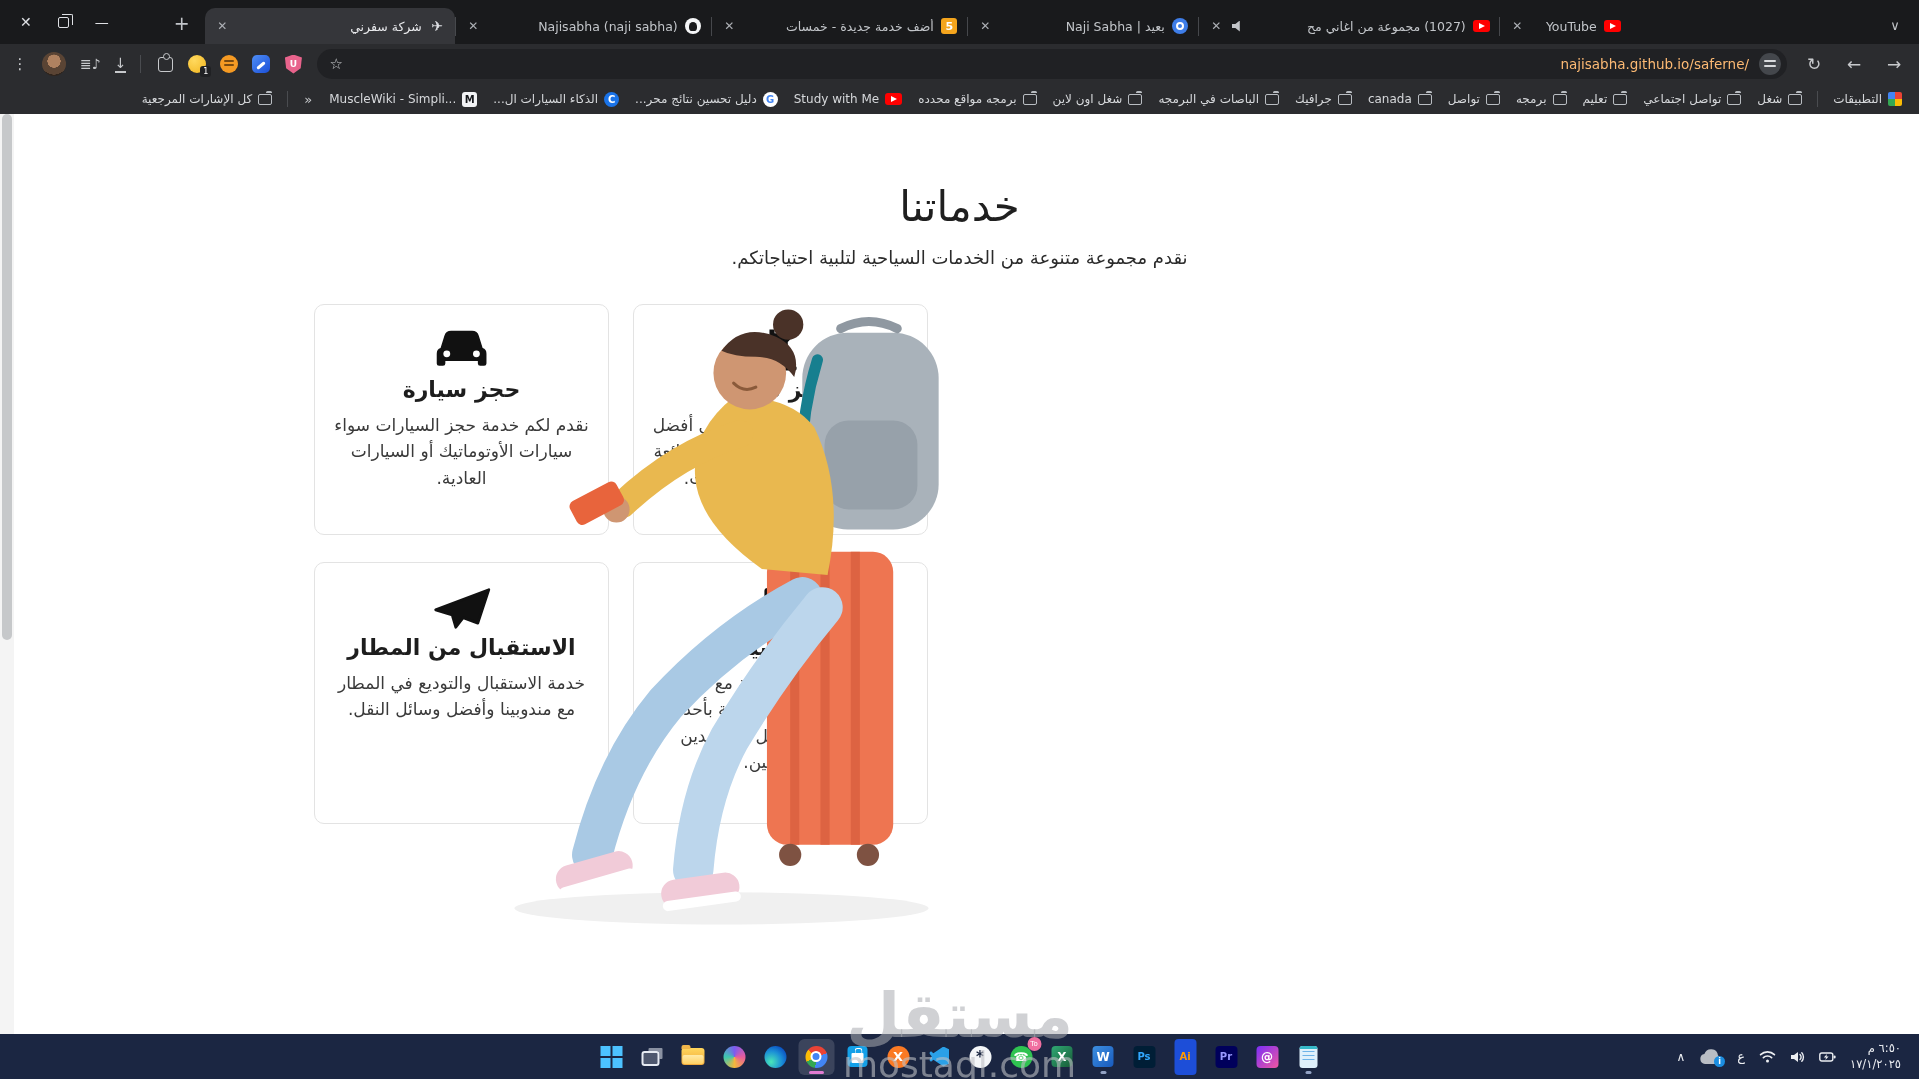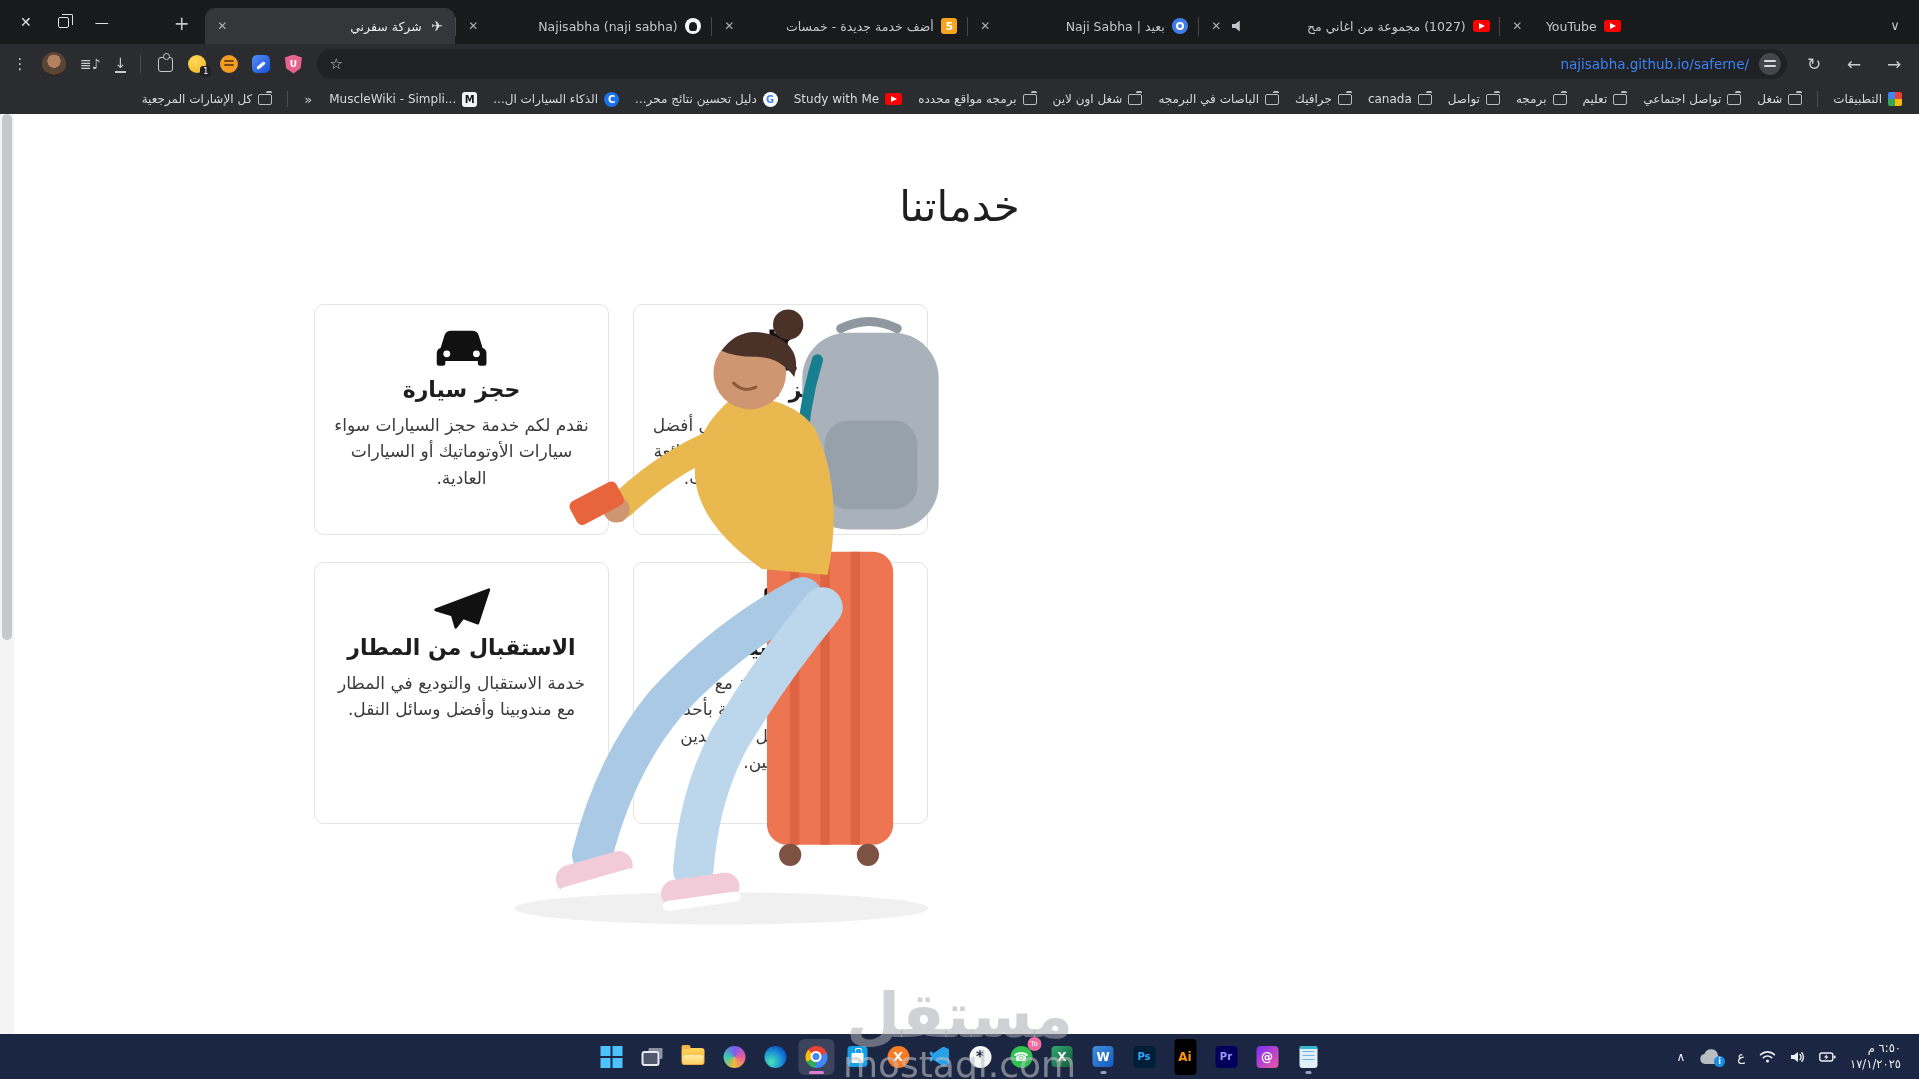--- a/index.html
+++ b/index.html
@@ -74,21 +74,21 @@
      box-shadow:0 4px 0 #7a4a10; border-radius:1px; }
   .e-blue { width:18px; height:18px; border-radius:5px; background:linear-gradient(135deg,#4f8ef5,#1b4fd8); position:relative; }
   .e-blue::before { content:""; position:absolute; left:4px; top:9px; width:10px; height:3px; background:#fff;
      border-radius:2px; transform:rotate(-40deg); }
   .e-shield { width:17px; height:19px; background:#e8638c;
      clip-path:polygon(50% 0,100% 16%,93% 72%,50% 100%,7% 72%,0 16%); color:#fff; font-size:9px; font-weight:bold;
      display:flex; align-items:center; justify-content:center; }
   .omnibox { flex:1; height:30px; background:#202124; border-radius:15px; display:flex; align-items:center;
      padding:0 6px 0 12px; gap:10px; min-width:0; }
   .star { color:#c7c9cc; font-size:15px; }
-  .urltext { margin-left:auto; direction:ltr; color:#3b82f6; font-size:13.5px; white-space:nowrap; }
+  .urltext { margin-left:auto; direction:ltr; color:#fdba74; font-size:13.5px; white-space:nowrap; }
   .sitesettings { width:22px; height:22px; border-radius:50%; background:#44474c; position:relative; flex:0 0 auto; }
   .sitesettings::before { content:""; position:absolute; left:5px; right:5px; top:7px; height:1.8px; background:#d8dadd;
      box-shadow:0 5px 0 #d8dadd; border-radius:1px; }
   .navbtn { color:#c7c9cc; font-size:17px; width:26px; text-align:center; }
 
   
   .bookbar { height:30px; background:#2b2c2f; display:flex; direction:rtl; align-items:center;
      padding:0 10px; gap:2px; font-size:12px; color:#d6d8db; overflow:hidden; }
   .bm { display:flex; align-items:center; gap:6px; padding:3px 7px; border-radius:6px; white-space:nowrap; flex:0 0 auto; }
   .bm-label { unicode-bidi:plaintext; }
@@ -155,21 +155,21 @@
   .tb-vscode { width:20px; height:20px; background:#2aa0e8;
      clip-path:polygon(72% 0,100% 14%,100% 86%,72% 100%,22% 66%,10% 76%,0 68%,14% 50%,0 32%,10% 24%,22% 34%); }
   .tb-chatgpt { width:22px; height:22px; border-radius:50%; background:#f4f6f8; color:#17233e; font-size:15px;
      font-weight:bold; display:flex; align-items:center; justify-content:center; }
   .tb-whatsapp { width:22px; height:22px; border-radius:50%; background:#2fc351; color:#fff; font-size:12px;
      display:flex; align-items:center; justify-content:center; }
   .tb-letter { border-radius:4px; color:#fff; font-weight:bold; display:flex; align-items:center; justify-content:center; }
   .tb-excel { width:21px; height:21px; font-size:12px; background:linear-gradient(135deg,#2fa874,#185c37); }
   .tb-word { width:21px; height:21px; font-size:12px; background:linear-gradient(135deg,#3d8fe0,#185abd); }
   .tb-photoshop { width:22px; height:22px; font-size:10px; background:#001e36; color:#31a8ff; }
-  .tb-illustrator { width:22px; height:36px; font-size:12px; background:#000000; color:#ff9a00; }
+  .tb-illustrator { width:22px; height:36px; font-size:10px; background:#1d4ed8; color:#ff9a00; }
   .tb-premiere { width:22px; height:22px; font-size:10px; background:#00005b; color:#9999ff; }
   .tb-baeedapp { width:22px; height:22px; font-size:12px; background:linear-gradient(135deg,#7b2ff7,#f056a1); }
   .tb-notepad { width:18px; height:22px; background:#dff0fb; border-radius:3px; position:relative; }
   .tb-notepad::before { content:""; position:absolute; left:3px; right:3px; top:5px; height:12px;
      background:repeating-linear-gradient(#6db3e8 0 1.5px, transparent 1.5px 4px); }
   .tb-notepad::after { content:""; position:absolute; left:0; right:0; top:0; height:3px; background:#35b8c8;
      border-radius:3px 3px 0 0; }
   .tray { margin-left:auto; display:flex; align-items:center; gap:14px; color:#eceef2; padding-right:8px; }
   .tray-chevron { font-size:12px; }
   .tray-cloud { position:relative; width:24px; height:16px; }
@@ -350,20 +350,21 @@
     <span class="bm-label">كل الإشارات المرجعية</span>
   </span>
 </div>
 
 <div class="viewport">
   <div class="vp-scrollbar">
     <div class="vp-thumb"></div>
   </div>
 
   <h1 class="svc-title">خدماتنا</h1>
+  <p class="svc-sub">نقدم مجموعة متنوعة من الخدمات السياحية لتلبية احتياجاتكم.</p>
 
   <div class="cards" id="cards">
       <div class="card">
         <div class="card-icon">
           <svg viewBox="0 0 64 60">
             <path d="M17 2 h7 v5 h4 V2 h8 v5 h4 V2 h7 v12 l-5 5 v16 l6 15 H16 l6-15 V19 l-5-5 Z"></path>
             <rect x="10" y="52" width="44" height="6" rx="2"></rect>
           </svg>
         </div>
         <h3 class="card-title">حجز سكن</h3>

